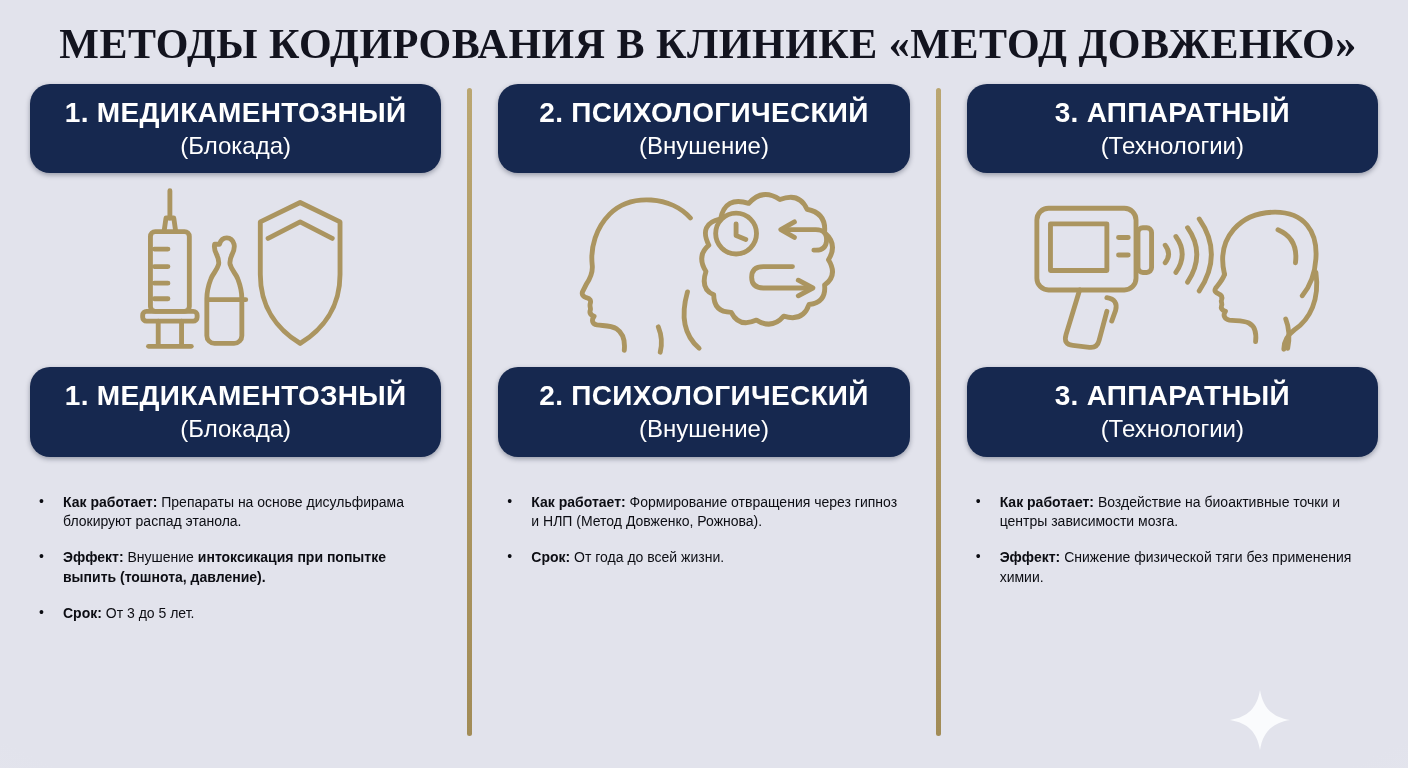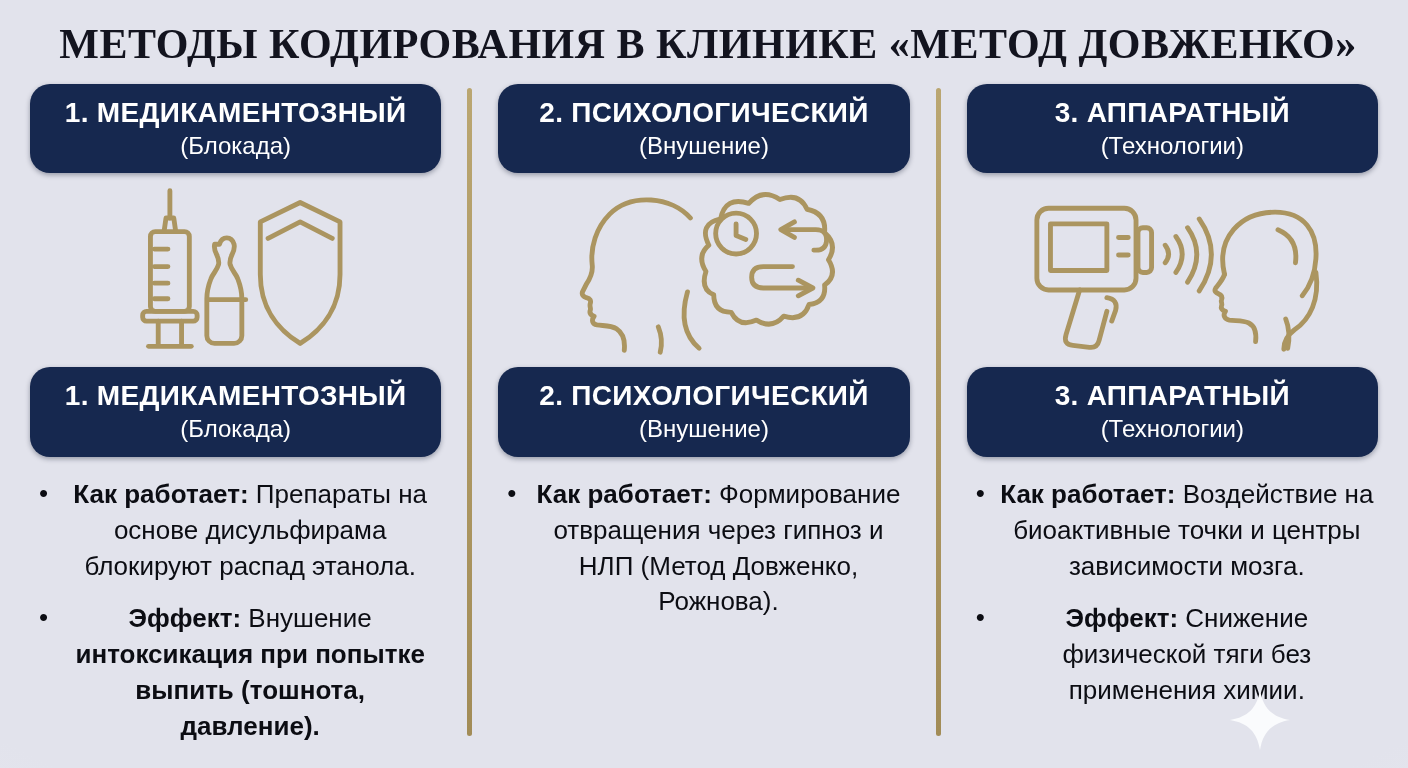--- a/index.html
+++ b/index.html
@@ -67,26 +67,25 @@
   .icon-zone{
     height:182px;
     display:flex;
     align-items:center;
     justify-content:center;
     padding:6px 0;
   }
   .icon-zone svg{display:block;}
   .bullets{
     list-style:none;
-    margin:20px 0 0 0;
+    margin:36px 0 0 0;
     padding:0 4px 0 6px;
     color:#0c0d13;
-    font-size:26px;
+    font-size:14px;
     line-height:1.38;
-    text-align:center;
   }
   .bullets li{
     position:relative;
     padding-left:27px;
     margin-bottom:17px;
   }
   .bullets li::before{
     content:"•";
     position:absolute;
     left:3px;top:-1px;
@@ -130,20 +129,21 @@
           </g>
         </svg>
       </div>
       <div class="banner">
         <div class="line1">1. МЕДИКАМЕНТОЗНЫЙ</div>
         <div class="line2">(Блокада)</div>
       </div>
       <ul class="bullets">
         <li><span class="b">Как работает:</span><span> Препараты на основе дисульфирама блокируют распад этанола.</span></li>
         <li><span class="b">Эффект:</span><span> Внушение </span><span class="b">интоксикация при попытке выпить (тошнота, давление).</span></li>
+        <li><span class="b">Срок:</span><span> От 3 до 5 лет.</span></li>
       </ul>
     </div>
 
     <div class="v-divider"></div>
 
     <div class="col">
       <div class="banner">
         <div class="line1">2. ПСИХОЛОГИЧЕСКИЙ</div>
         <div class="line2">(Внушение)</div>
       </div>
@@ -162,20 +162,21 @@
             <path d="M242 100 L257 108 L242 116"></path>
           </g>
         </svg>
       </div>
       <div class="banner">
         <div class="line1">2. ПСИХОЛОГИЧЕСКИЙ</div>
         <div class="line2">(Внушение)</div>
       </div>
       <ul class="bullets">
         <li><span class="b">Как работает:</span><span> Формирование отвращения через гипноз и НЛП (Метод Довженко, Рожнова).</span></li>
+        <li><span class="b">Срок:</span><span> От года до всей жизни.</span></li>
       </ul>
     </div>
 
     <div class="v-divider"></div>
 
     <div class="col">
       <div class="banner">
         <div class="line1">3. АППАРАТНЫЙ</div>
         <div class="line2">(Технологии)</div>
       </div>

